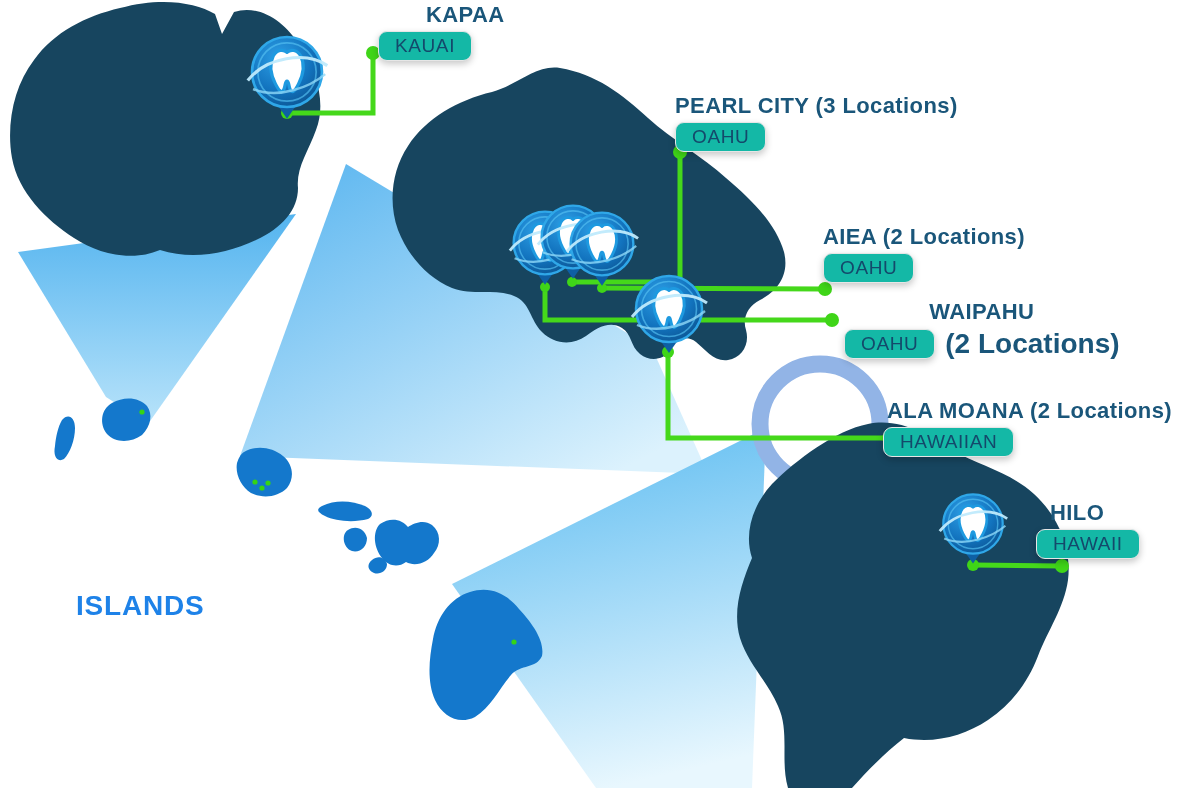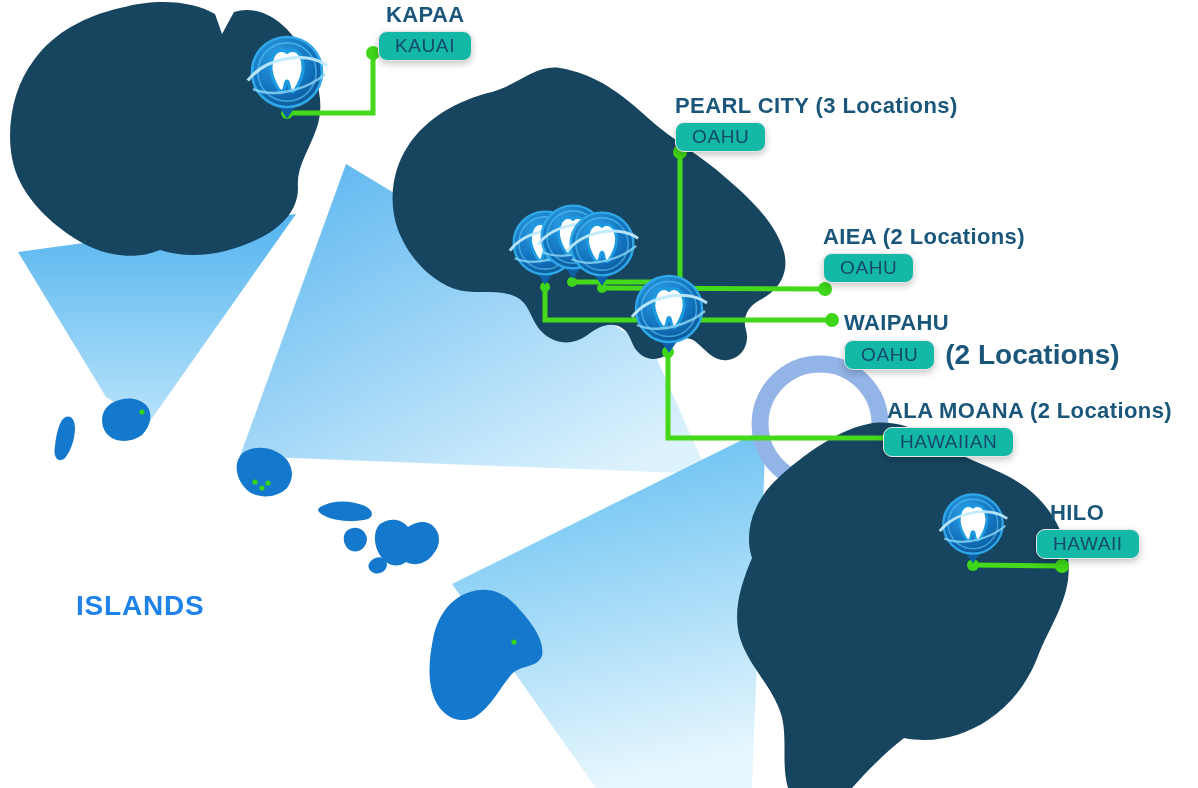--- a/index.html
+++ b/index.html
@@ -128,41 +128,41 @@
     </g>
     <g transform="translate(669,309)">
       <use href="#toothpin" x="-40" y="-40" width="80" height="90"></use>
     </g>
     <g transform="translate(973,524) scale(0.9)">
       <use href="#toothpin" x="-40" y="-40" width="80" height="90"></use>
     </g>
   </svg>
 
   <div class="loc-label" style="left:378px;top:3px;">
-    <div class="loc-name" style="padding-left:8px;">KAPAA</div>
+    <div class="loc-name" style="padding-left:8px;margin-left:40px;">KAPAA</div>
     <div class="box-row">
         <span class="island-box">KAUAI</span>
       </div>
   </div>
 
   <div class="loc-label" style="left:675px;top:94px;">
     <div class="loc-name">PEARL CITY (3 Locations)</div>
     <div class="box-row">
         <span class="island-box">OAHU</span>
       </div>
   </div>
 
   <div class="loc-label" style="left:823px;top:225px;">
     <div class="loc-name">AIEA (2 Locations)</div>
     <div class="box-row">
         <span class="island-box">OAHU</span>
       </div>
   </div>
 
-  <div class="loc-label" style="left:844px;top:311px;">
+  <div class="loc-label" style="left:844px;top:300px;text-align:center;">
     <div class="loc-name">WAIPAHU</div>
     <div class="box-row">
       <span class="island-box">OAHU</span>
       <span class="suffix">(2 Locations)</span>
     </div>
   </div>
 
   <div class="loc-label" style="left:883px;top:399px;">
     <div class="loc-name" style="padding-left:4px;">ALA MOANA (2 Locations)</div>
     <div class="box-row">

